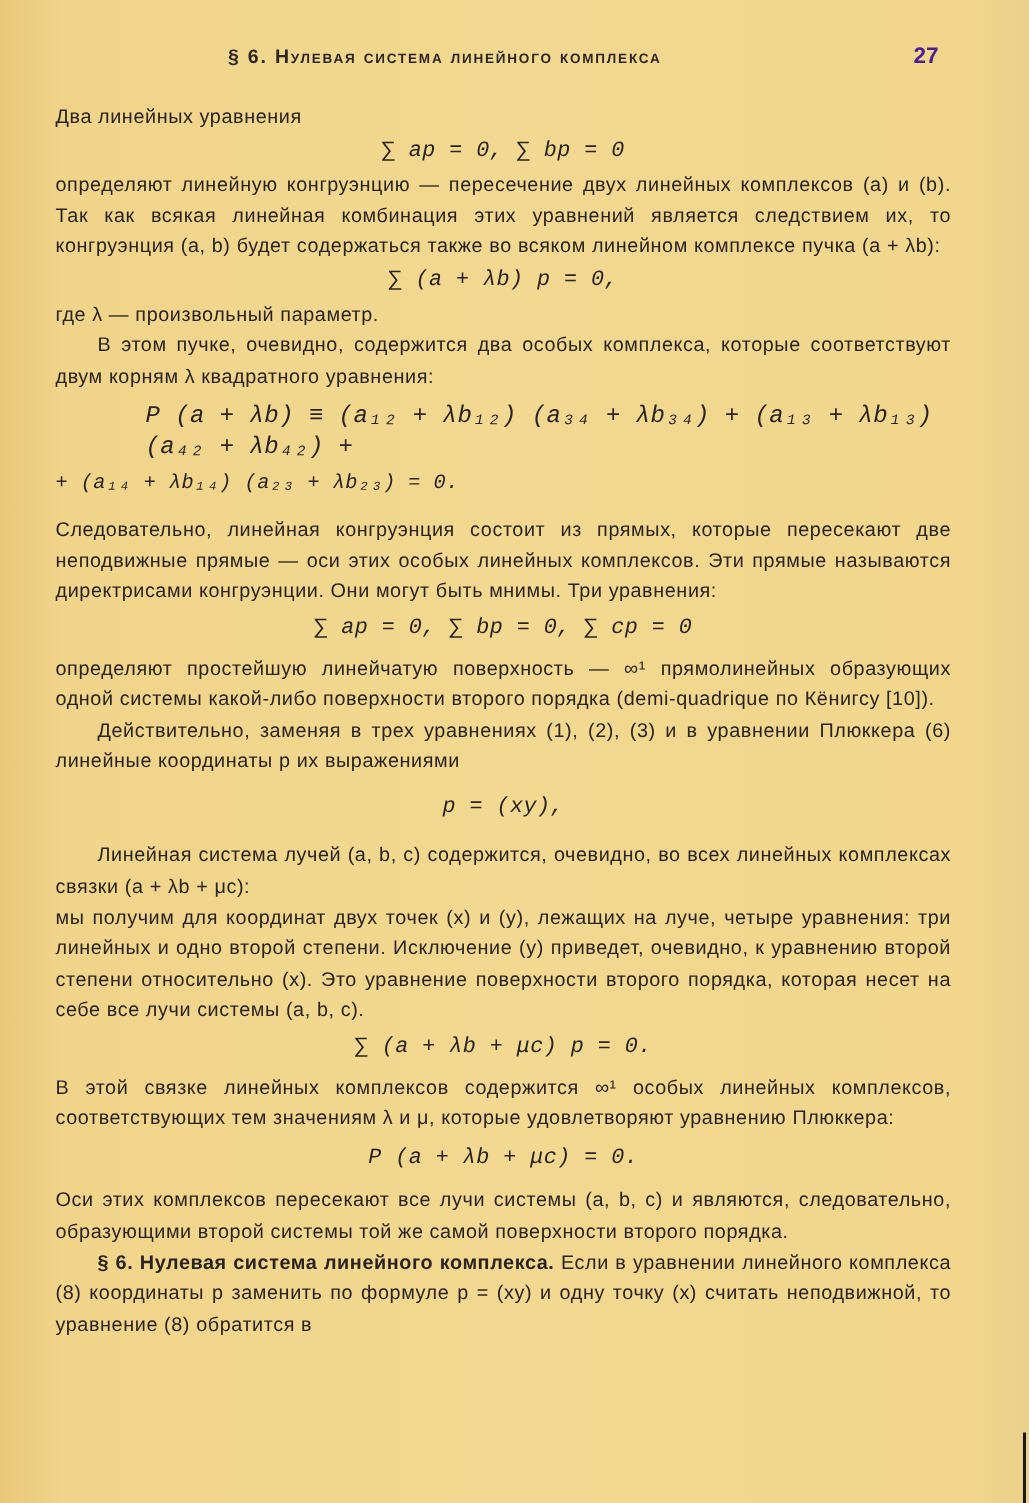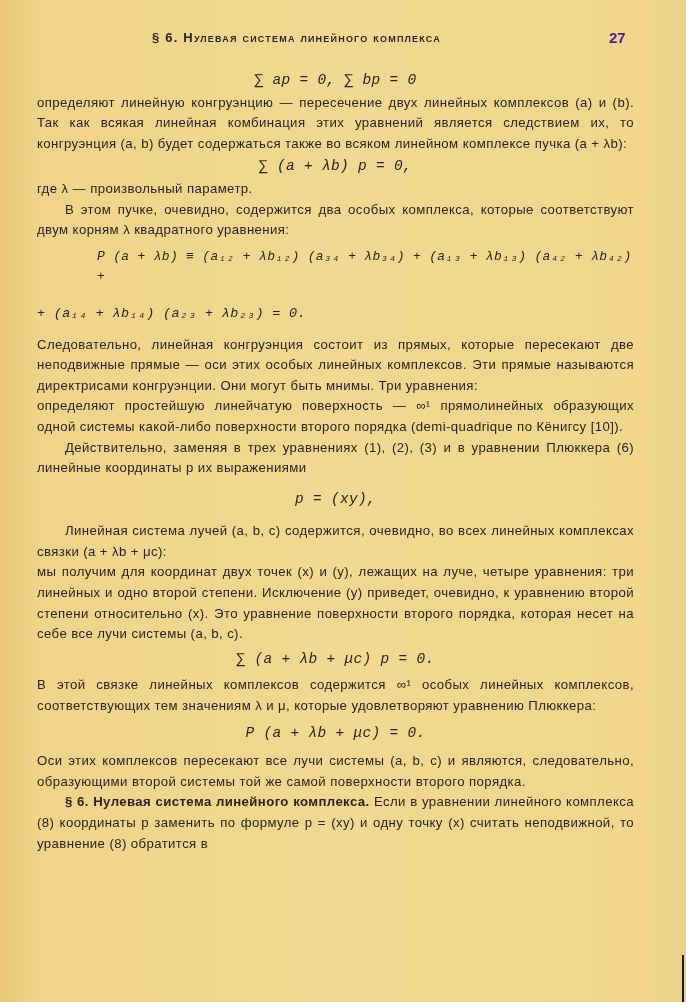--- a/index.html
+++ b/index.html
@@ -45,28 +45,30 @@
 </head>
 <body>
 
 <div class="page">
   <div class="running-head">
     <span class="running-title">§ 6. Нулевая система линейного комплекса</span>
     <span class="page-number">27</span>
   </div>
 
   <div class="body-text">
+    <p class="p">Два линейных уравнения</p>
     <div class="formula f-tight">∑ ap = 0,    ∑ bp = 0</div>
     <p class="p">определяют линейную конгруэнцию — пересечение двух линейных комплексов (a) и (b). Так как всякая линейная комбинация этих уравнений является следствием их, то конгруэнция (a, b) будет содержаться также во всяком линейном комплексе пучка (a + λb):</p>
     <div class="formula f-tight">∑ (a + λb) p = 0,</div>
     <p class="p">где λ — произвольный параметр.</p>
     <p class="p indent">В этом пучке, очевидно, содержится два особых комплекса, которые соответствуют двум корням λ квадратного уравнения:</p>
-    <div class="formula left" style="margin-top:6px;margin-bottom:16px;font-size:13px">P (a + λb) ≡ (a₁₂ + λb₁₂) (a₃₄ + λb₃₄) + (a₁₃ + λb₁₃) (a₄₂ + λb₄₂) +</div>
+    <div class="formula left" style="margin-top:6px;margin-bottom:4px;font-size:16px">P (a + λb) ≡ (a₁₂ + λb₁₂) (a₃₄ + λb₃₄) + (a₁₃ + λb₁₃) (a₄₂ + λb₄₂) +</div>
     <div class="formula right" style="margin-bottom:10px;font-size:13.5px">+ (a₁₄ + λb₁₄) (a₂₃ + λb₂₃) = 0.</div>
     <p class="p">Следовательно, линейная конгруэнция состоит из прямых, которые пересекают две неподвижные прямые — оси этих особых линейных комплексов. Эти прямые называются директрисами конгруэнции. Они могут быть мнимы. Три уравнения:</p>
+    <div class="formula">∑ ap = 0,    ∑ bp = 0,    ∑ cp = 0</div>
     <p class="p">определяют простейшую линейчатую поверхность — ∞¹ прямолинейных образующих одной системы какой-либо поверхности второго порядка (demi-quadrique по Кёнигсу [10]).</p>
     <p class="p indent">Действительно, заменяя в трех уравнениях (1), (2), (3) и в уравнении Плюккера (6) линейные координаты p их выражениями</p>
     <div class="formula" style="margin:10px 0 12px 0">p = (xy),</div>
     <p class="p indent">Линейная система лучей (a, b, c) содержится, очевидно, во всех линейных комплексах связки (a + λb + μc):</p>
     <p class="p">мы получим для координат двух точек (x) и (y), лежащих на луче, четыре уравнения: три линейных и одно второй степени. Исключение (y) приведет, очевидно, к уравнению второй степени относительно (x). Это уравнение поверхности второго порядка, которая несет на себе все лучи системы (a, b, c).</p>
     <div class="formula">∑ (a + λb + μc) p = 0.</div>
     <p class="p">В этой связке линейных комплексов содержится ∞¹ особых линейных комплексов, соответствующих тем значениям λ и μ, которые удовлетворяют уравнению Плюккера:</p>
     <div class="formula" style="margin:6px 0 8px 0">P (a + λb + μc) = 0.</div>
     <p class="p">Оси этих комплексов пересекают все лучи системы (a, b, c) и являются, следовательно, образующими второй системы той же самой поверхности второго порядка.</p>
     <p class="p indent"><b>§ 6. Нулевая система линейного комплекса.</b><span> Если в уравнении линейного комплекса (8) координаты p заменить по формуле p = (xy) и одну точку (x) считать неподвижной, то уравнение (8) обратится в</span></p>

